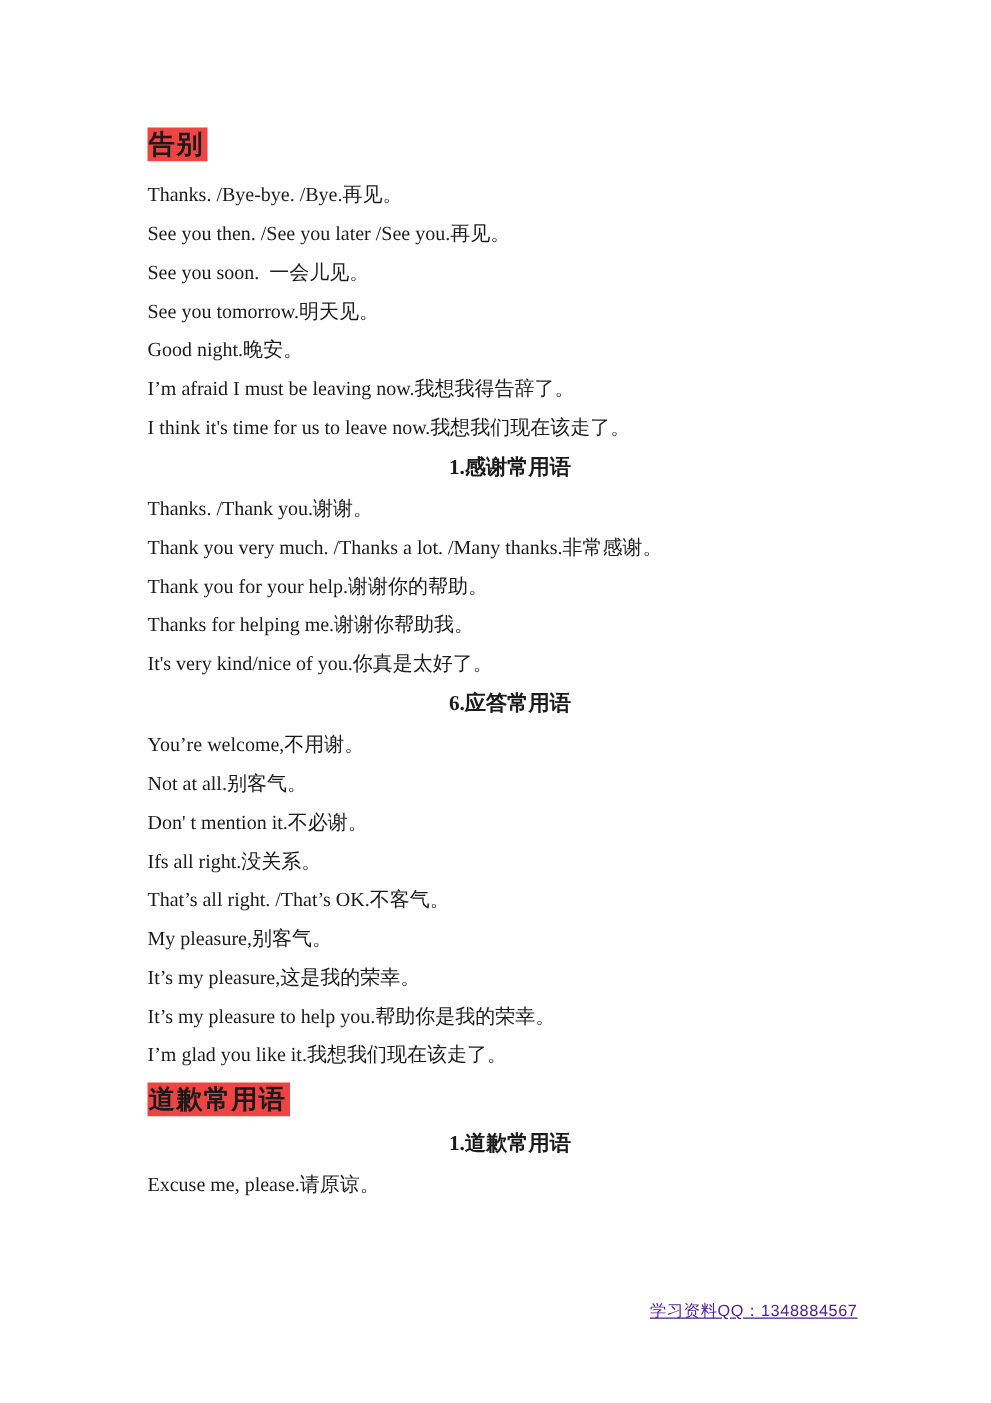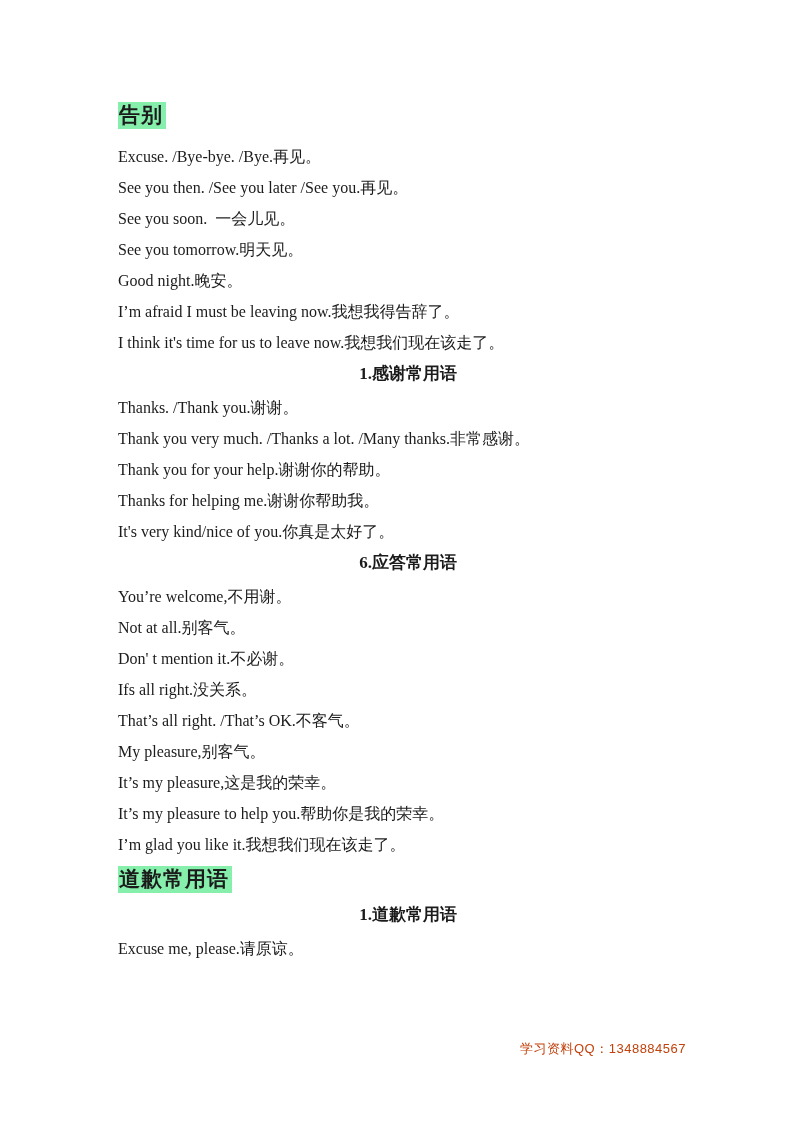--- a/index.html
+++ b/index.html
@@ -23,21 +23,21 @@
     width: 580px;
   }
   .heading {
     font-size: 21px;
     line-height: 25px;
     font-weight: bold;
     margin: 0 0 14px 0;
     letter-spacing: 1px;
   }
   .heading .hl {
-    background: #86efac;
+    background: #ef4444;
     padding: 1px 3px 2px 1px;
   }
   .heading + .line {
     margin-top: 20px;
   }
   .subheading {
     font-size: 17px;
     line-height: 18px;
     font-weight: bold;
     margin: 0 0 16px 0;
@@ -48,32 +48,33 @@
     line-height: 17px;
     margin: 0 0 14px 0;
     white-space: pre-wrap;
   }
   .footer {
     position: absolute;
     left: 520px;
     top: 1040px;
     font-family: "Liberation Sans", "DejaVu Sans", sans-serif;
     font-size: 13px;
-    color: #c2410c;
+    color: #4c1d95;
     letter-spacing: 0.5px;
+    text-decoration: underline;
   }
 </style>
 </head>
 <body>
 
 <div class="page">
   <div class="content">
 
     <p class="heading"><span class="hl">告别</span></p>
-    <p class="line">Excuse. /Bye-bye. /Bye.再见。</p>
+    <p class="line">Thanks. /Bye-bye. /Bye.再见。</p>
     <p class="line">See you then. /See you later /See you.再见。</p>
     <p class="line">See you soon.  一会儿见。</p>
     <p class="line">See you tomorrow.明天见。</p>
     <p class="line">Good night.晚安。</p>
     <p class="line">I’m afraid I must be leaving now.我想我得告辞了。</p>
     <p class="line">I think it's time for us to leave now.我想我们现在该走了。</p>
 
 
     <p class="subheading">1.感谢常用语</p>
     <p class="line">Thanks. /Thank you.谢谢。</p>

